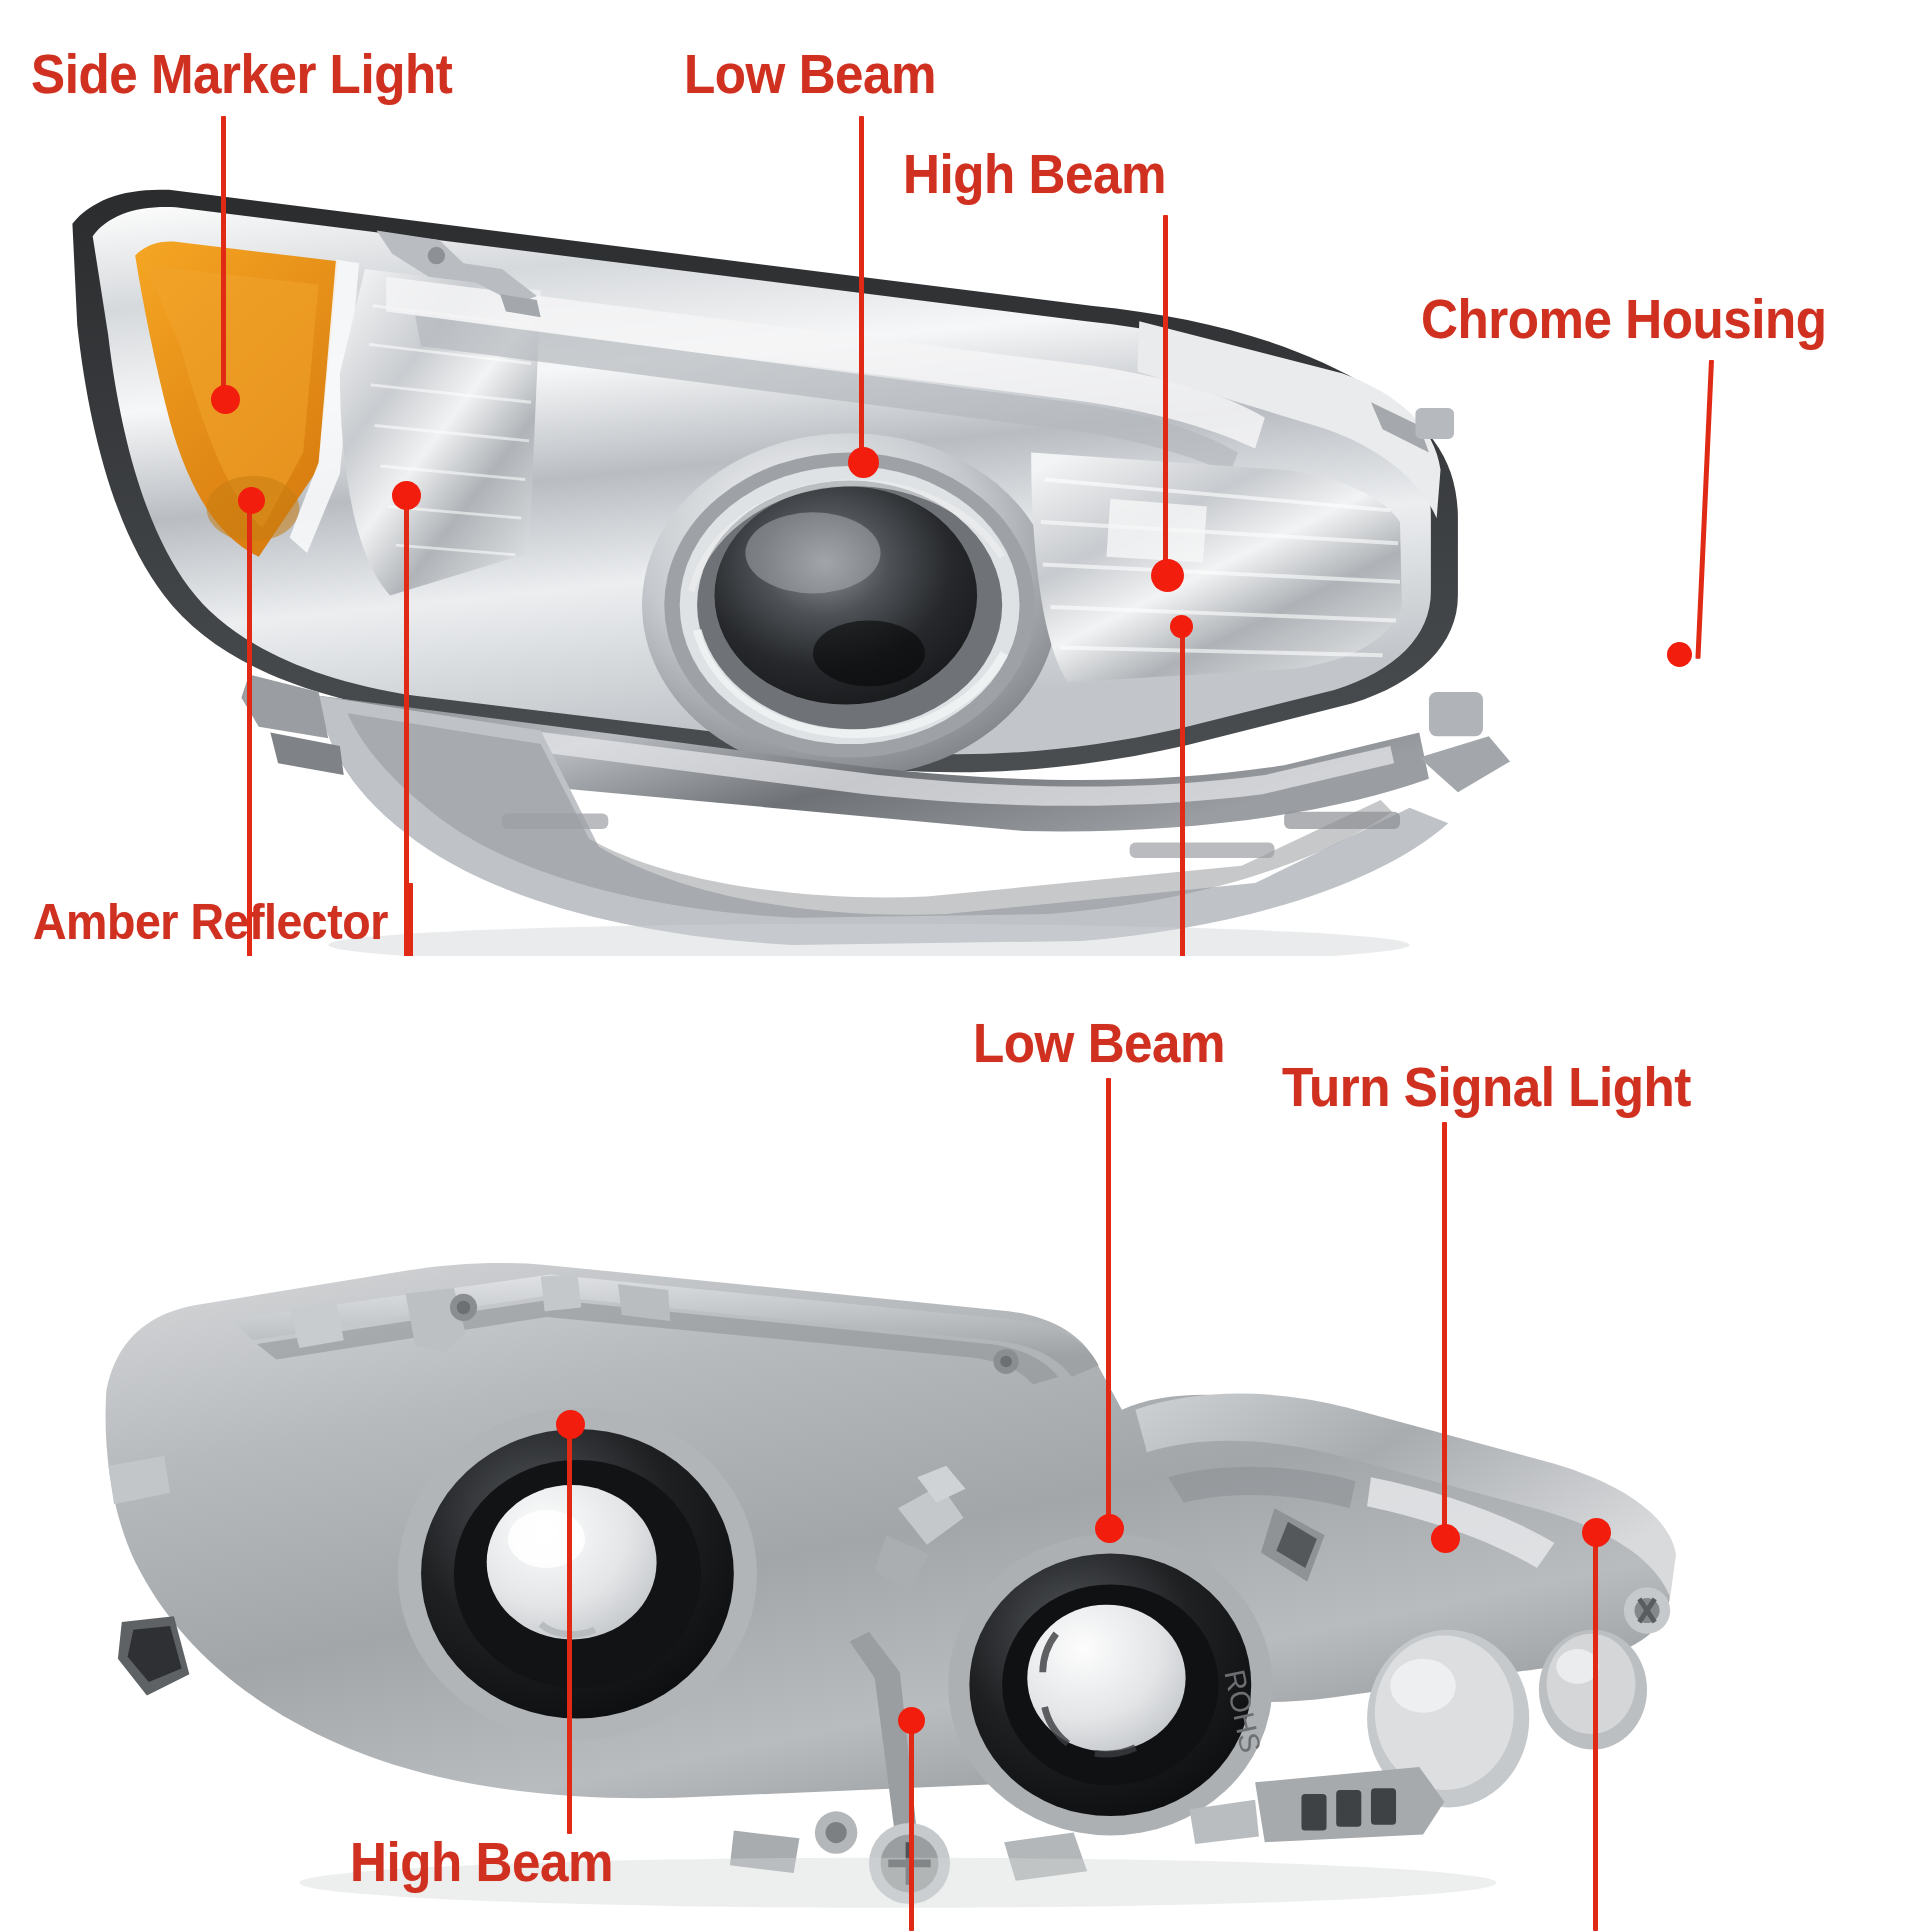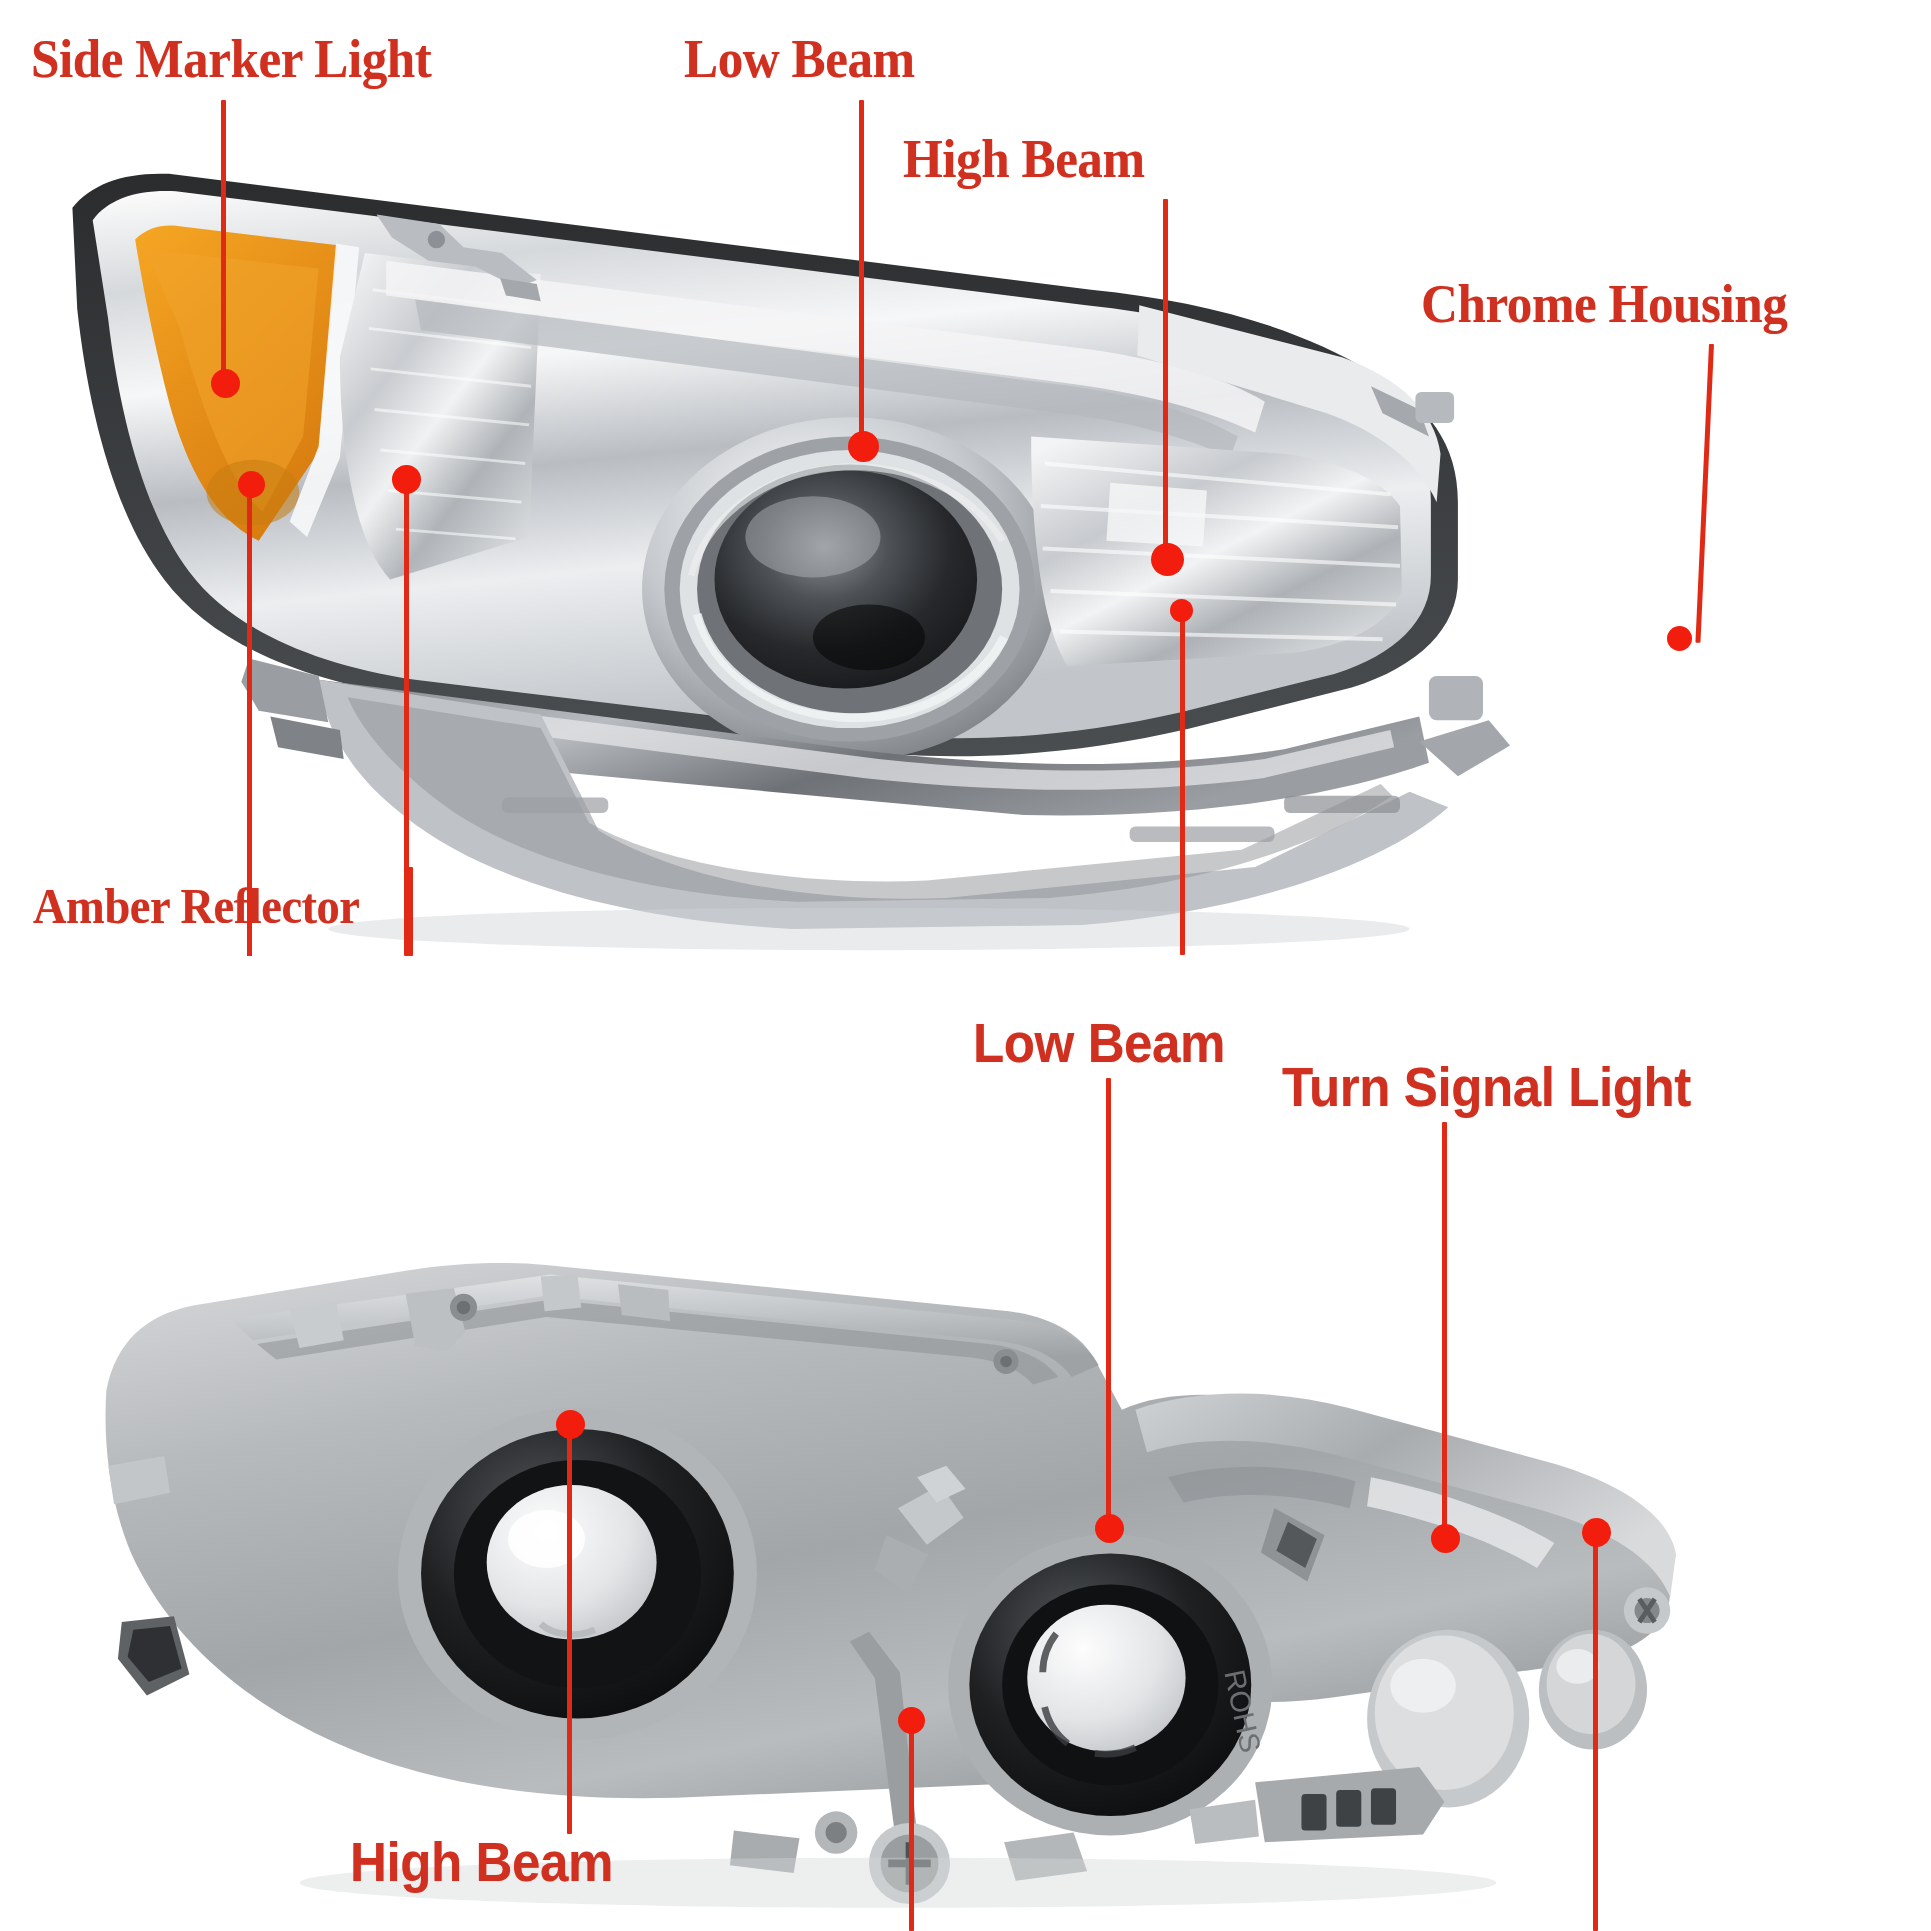--- a/index.html
+++ b/index.html
@@ -3,21 +3,21 @@
 <meta charset="utf-8">
 <title>Headlight Assembly Callout Diagram</title>
 <style>
   html,body{margin:0;padding:0;background:#fff;}
   body{width:1931px;height:1931px;overflow:hidden;
        font-family:"Liberation Sans","DejaVu Sans",sans-serif;}
 
   #stage{position:relative;width:1931px;height:1931px;background:#ffffff;}
 
   .panel{position:absolute;left:0;width:1931px;overflow:hidden;background:#fff;}
-  #panel-top{top:0;height:956px;font-family:Liberation Serif, serif;}
+  #panel-top{top:16px;height:956px;}
   #panel-bottom{top:956px;height:975px;}
 
   
   .callout{
     position:absolute;
     color:#d0301f;
     font-weight:700;
     letter-spacing:-0.5px;
     white-space:nowrap;
     line-height:1;

